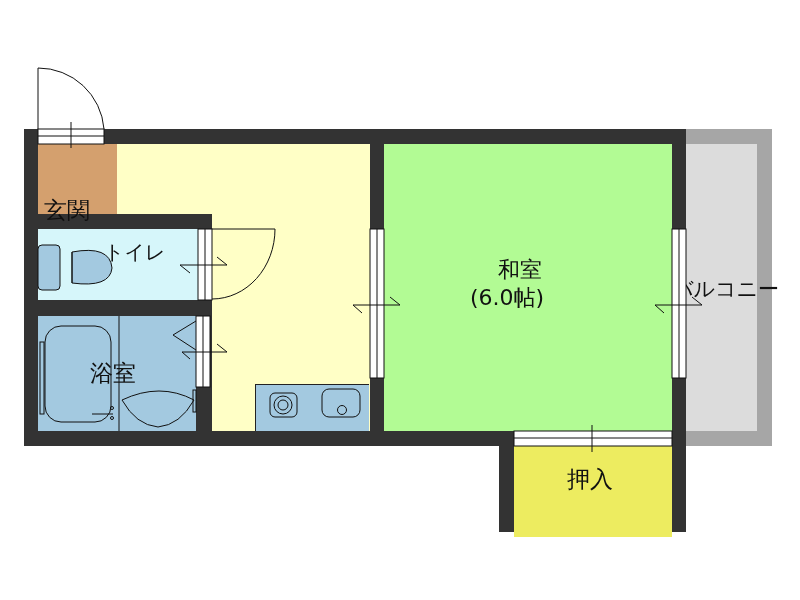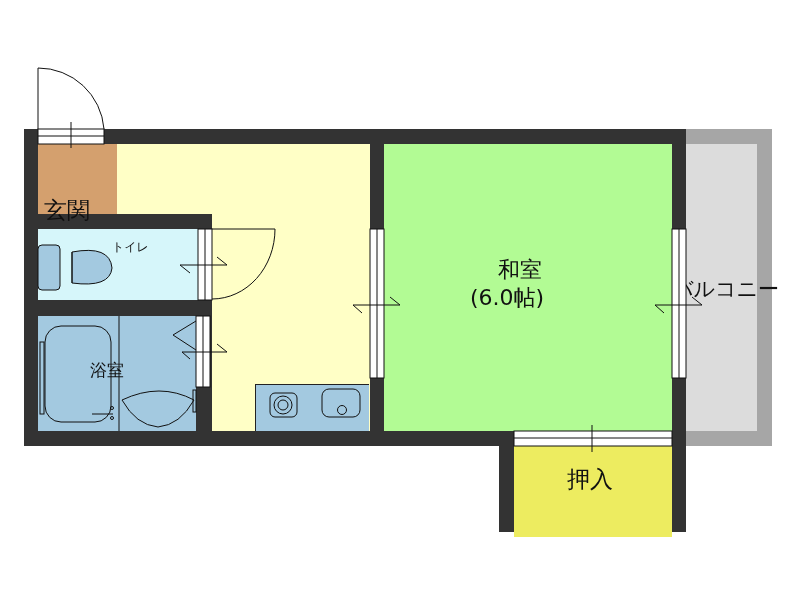--- a/index.html
+++ b/index.html
@@ -22,25 +22,25 @@
 <div class="abs wall" style="left:499px;top:431px;width:187px;height:101px;"></div>
 
 <div class="abs" style="left:117px;top:144px;width:253px;height:70px;background:#FFFFC6;"></div>
 <div class="abs" style="left:212px;top:214px;width:158px;height:217px;background:#FFFFC6;"></div>
 
 <div class="abs" style="left:38px;top:144px;width:79px;height:70px;background:#D4A06E;">
   <span class="label" style="left:6px;top:21px;font-size:23px;margin-top:33px;">玄関</span>
 </div>
 
 <div class="abs" style="left:38px;top:229px;width:160px;height:71px;background:#D6F6FA;">
-  <span class="label" style="left:74px;top:12px;font-size:12px;">トイレ</span>
+  <span class="label" style="left:66px;top:12px;font-size:20px;">トイレ</span>
 </div>
 
 <div class="abs" style="left:38px;top:316px;width:158px;height:115px;background:#A3C9E0;">
-  <span class="label" style="left:52px;top:45px;font-size:17px;">浴室</span>
+  <span class="label" style="left:52px;top:45px;font-size:23px;">浴室</span>
 </div>
 
 <div class="abs" style="left:255px;top:384px;width:114px;height:47px;background:#A3C9E0;border-left:1px solid #222;border-top:1px solid #222;"></div>
 
 <div class="abs" style="left:384px;top:144px;width:288px;height:287px;background:#B2FB94;">
   <span class="label" style="left:114px;top:114px;font-size:22px;">和室</span>
   <span class="label" style="left:86px;top:142px;font-size:22px;text-align:right;">(6.0帖)</span>
 </div>
 
 <div class="abs" style="left:514px;top:446px;width:158px;height:91px;background:#EDEC60;">

